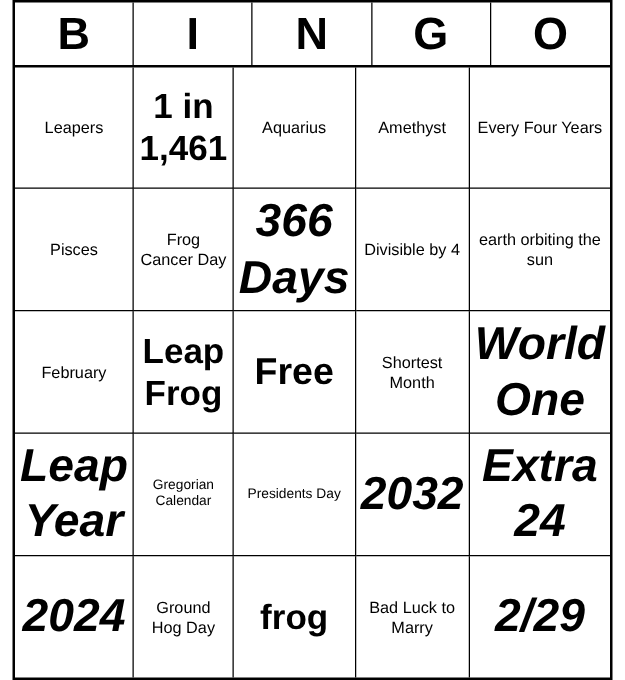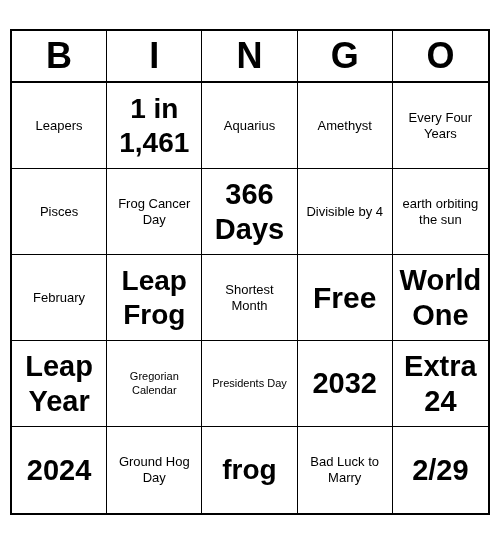--- a/index.html
+++ b/index.html
@@ -52,22 +52,23 @@
       border-right: none;
     }
     .bingo-cell:nth-child(n+21) {
       border-bottom: none;
     }
     .bingo-cell.large-text {
       font-size: 28px;
       font-weight: bold;
     }
     .bingo-cell.xlarge-text {
-      font-size: 29px;
+      font-size: 37px;
       font-weight: bold;
+      font-style: italic;
     }
     .bingo-cell.free-cell {
       font-size: 30px;
       font-weight: bold;
     }
   </style>
 </head>
 <body>
 
 <div class="bingo-card">
@@ -84,22 +85,22 @@
       <div class="bingo-cell">Aquarius</div>
       <div class="bingo-cell">Amethyst</div>
       <div class="bingo-cell">Every Four Years</div>
       <div class="bingo-cell">Pisces</div>
       <div class="bingo-cell">Frog Cancer Day</div>
       <div class="bingo-cell xlarge-text">366 Days</div>
       <div class="bingo-cell">Divisible by 4</div>
       <div class="bingo-cell">earth orbiting the sun</div>
       <div class="bingo-cell">February</div>
       <div class="bingo-cell large-text">Leap Frog</div>
+      <div class="bingo-cell free-cell">Free</div>
       <div class="bingo-cell">Shortest Month</div>
-      <div class="bingo-cell free-cell">Free</div>
       <div class="bingo-cell xlarge-text">World One</div>
       <div class="bingo-cell xlarge-text">Leap Year</div>
       <div class="bingo-cell" style="font-size: 11px;">Gregorian Calendar</div>
       <div class="bingo-cell" style="font-size: 11px;">Presidents Day</div>
       <div class="bingo-cell xlarge-text">2032</div>
       <div class="bingo-cell xlarge-text">Extra 24</div>
       <div class="bingo-cell xlarge-text">2024</div>
       <div class="bingo-cell">Ground Hog Day</div>
       <div class="bingo-cell large-text">frog</div>
       <div class="bingo-cell">Bad Luck to Marry</div>

